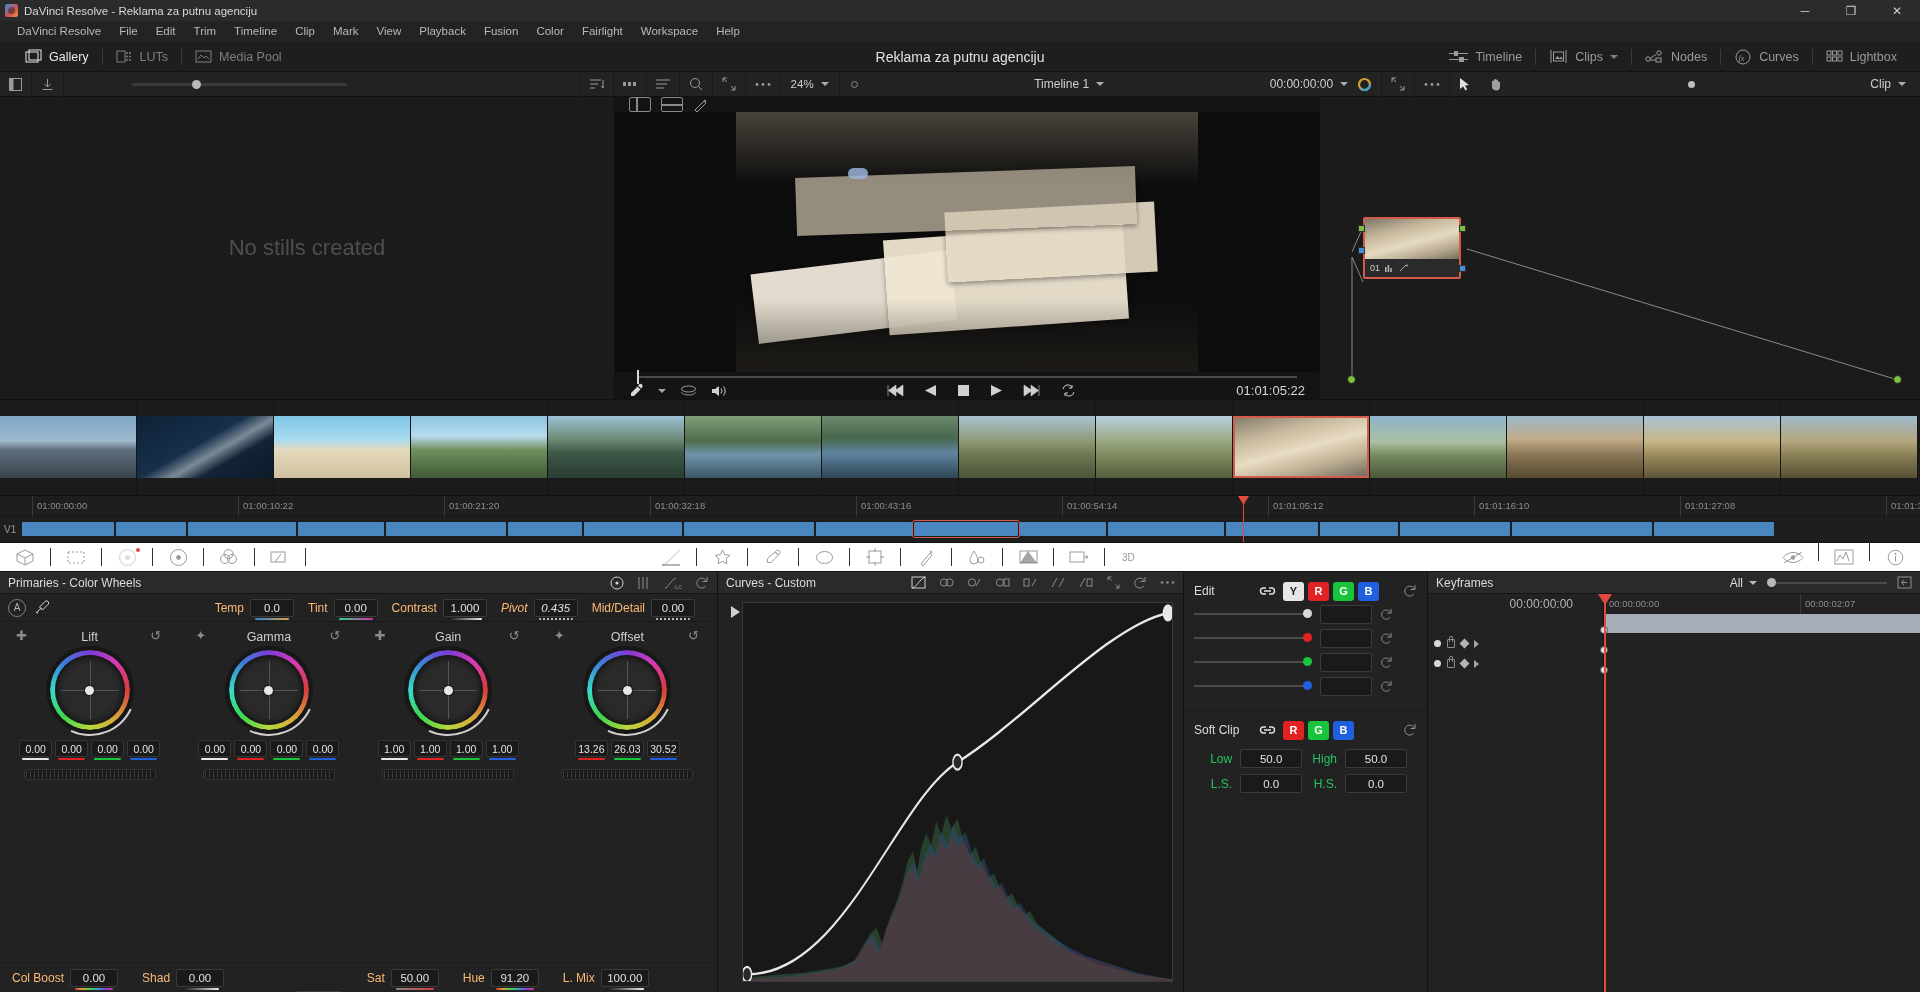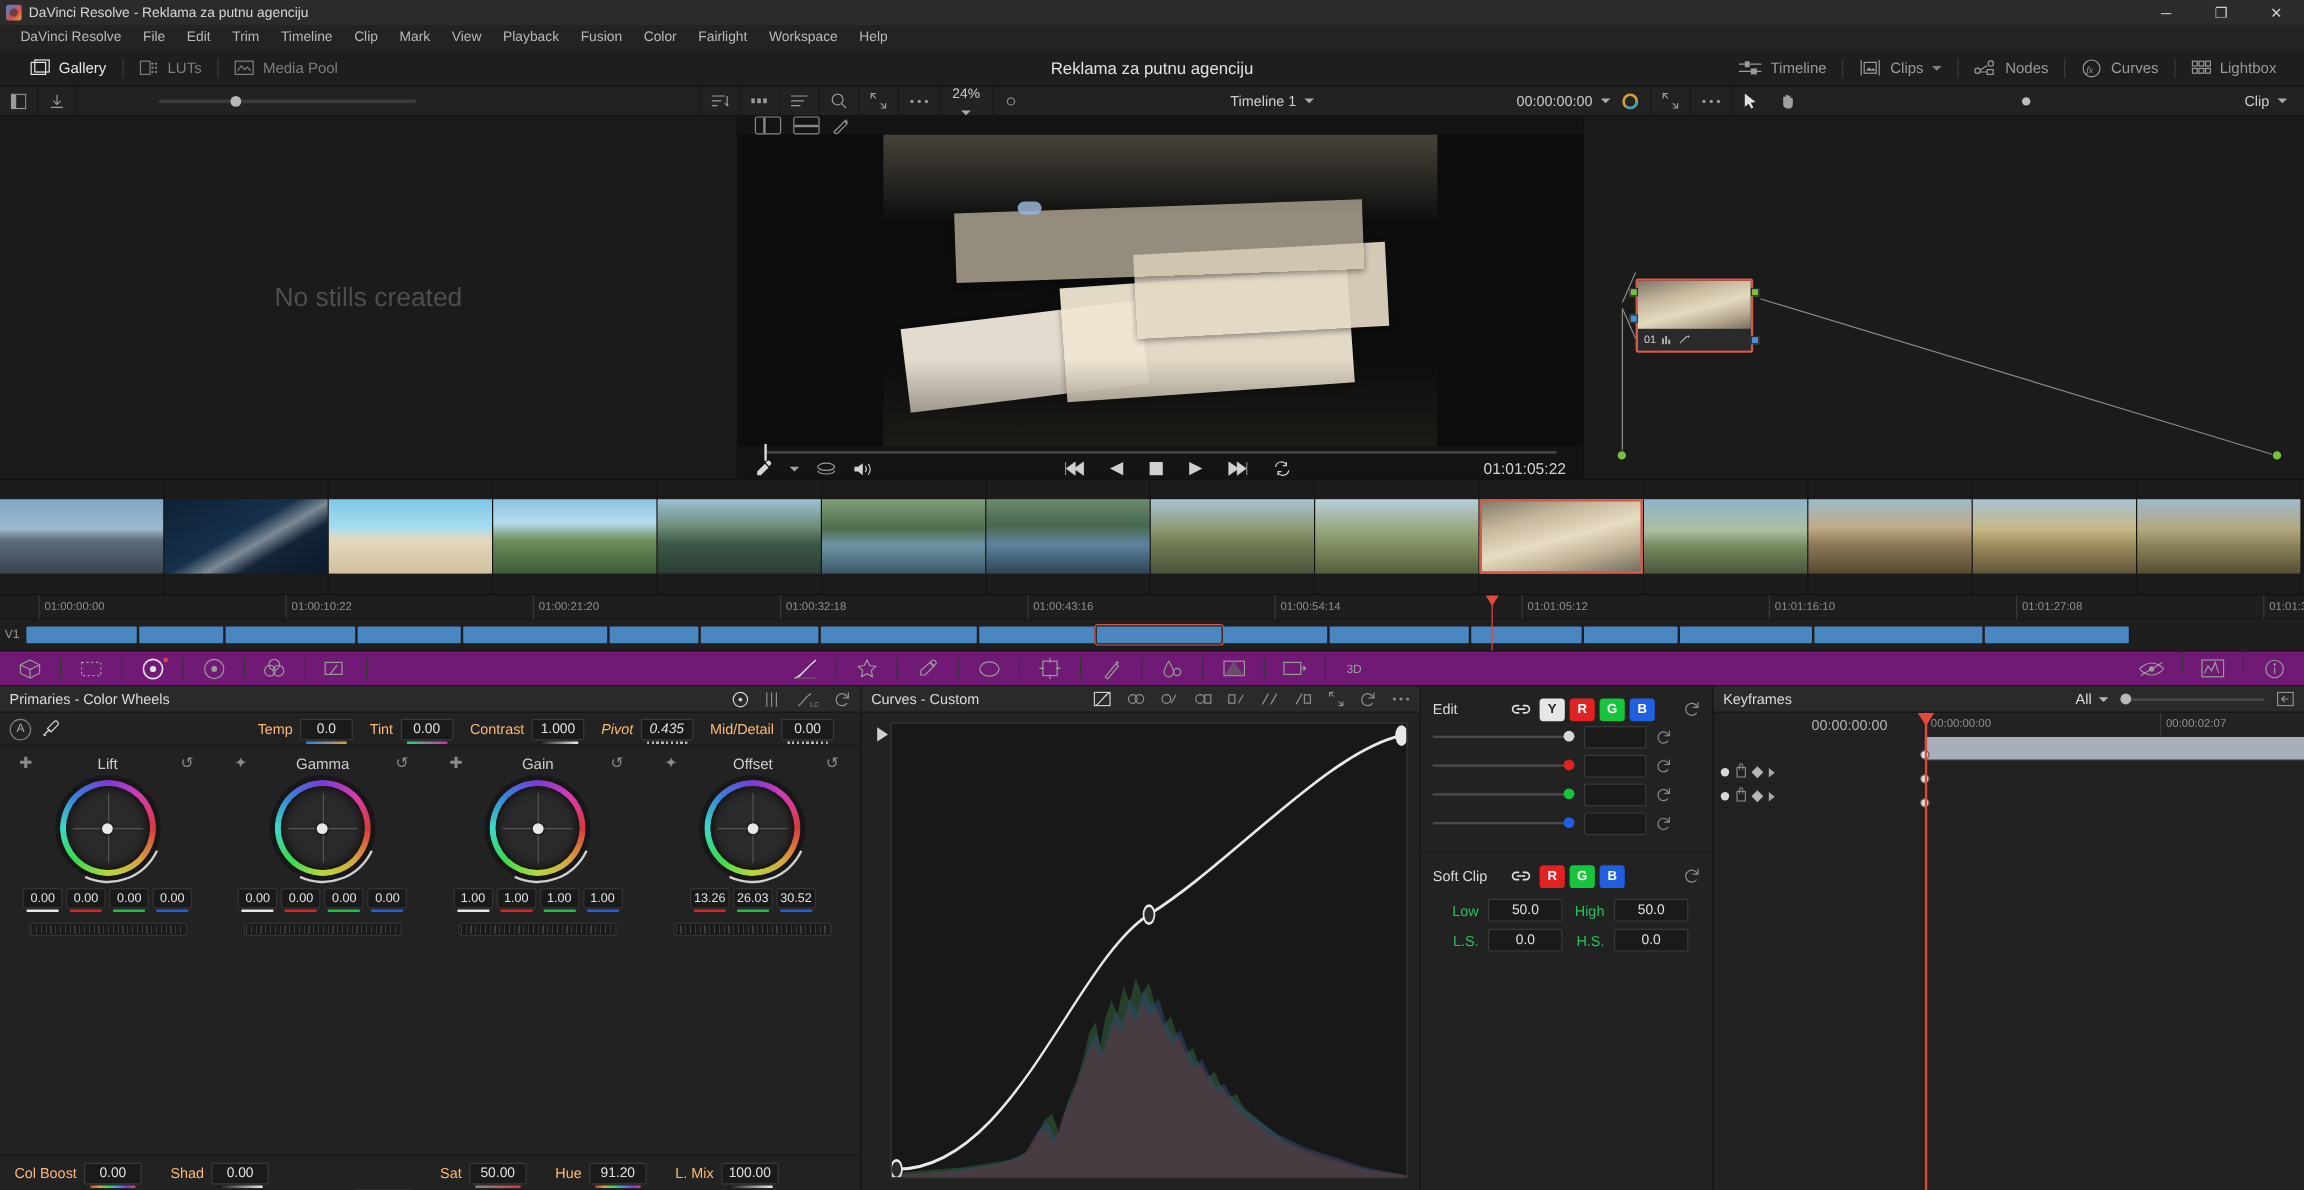--- a/index.html
+++ b/index.html
@@ -38,21 +38,21 @@
   .chev{ width:0;height:0;border-left:4px solid transparent;border-right:4px solid transparent;
     border-top:4px solid currentColor; display:inline-block; opacity:.8;}
 
   
   .subbar{ height:25px; background:#222; display:flex; align-items:center; flex:0 0 25px;
     border-bottom:1px solid #111; font-size:11.5px; color:#9a9a9a;}
   .sb-cell{ height:25px; display:flex;align-items:center;justify-content:center; padding:0 9px;}
   .sb-div{ width:1px;height:25px;background:#191919;}
   .slider-track{ width:215px;height:3px;background:#3a3a3a;border-radius:2px;position:relative;}
   .slider-knob{ width:9px;height:9px;border-radius:50%;background:#b8b8b8;position:absolute;top:-3px;}
-  .zoomsel{ display:flex;align-items:center;gap:7px;padding:0 10px;color:#cfcfcf;font-size:11.5px;flex-direction:column;}
+  .zoomsel{ display:flex;align-items:center;gap:7px;padding:0 10px;color:#cfcfcf;font-size:11.5px;}
   .tl-name{ color:#cfcfcf; font-size:12px; display:flex;align-items:center;gap:7px;}
   .tc{ color:#cfcfcf; font-size:12px; font-family:"Liberation Sans",sans-serif;}
 
   
   .main{ display:flex; flex:0 0 302px; height:302px; background:#1b1b1b; }
   .gallery{ width:615px; background:#1b1b1b; border-right:1px solid #111;
     display:flex;align-items:center;justify-content:center; }
   .gallery-txt{ font-size:22px; color:#4e4e4e; }
 
   .viewer{ width:705px; background:#141414; display:flex; flex-direction:column;
@@ -116,21 +116,21 @@
   .tl-track{ height:26px; display:flex; align-items:center; }
   .tl-v1{ width:22px;font-size:10px;color:#9a9a9a;padding-left:4px;}
   .tl-clips{ flex:1; height:14px; display:flex; gap:2px; margin-right:30px;}
   .tl-clip{ height:14px; background:#4a86c0; border-radius:1px; }
   .tl-clip.sel{ background:#4a86c0; outline:1px solid #d45a4a; outline-offset:1px;}
   .tl-play{ position:absolute; top:0; width:1px; height:46px; background:#e24a3f; }
   .tl-play:before{ content:""; position:absolute;left:-5px;top:0;width:11px;height:9px;
     background:#e24a3f; clip-path:polygon(0 0,100% 0,50% 100%); }
 
   
-  .iconbar{ flex:0 0 28px; background:#701a75; display:flex; align-items:center;
+  .iconbar{ flex:0 0 28px; background:#ffffff; display:flex; align-items:center;
     border-top:1px solid #111;border-bottom:1px solid #111; }
   .ib{ width:50px;height:28px;display:flex;align-items:center;justify-content:center;
     color:#8f8f8f; position:relative;}
   .ib.active{ color:#e0e0e0; }
   .ib-div{ width:1px;height:18px;background:#333; }
   .ib-dot{position:absolute;top:5px;right:12px;width:4px;height:4px;border-radius:50%;background:#d44;}
   .ib-right{ margin-left:auto; display:flex; }
 
   
   .bottom{ flex:1; display:flex; background:#1b1b1b; min-height:0;}
@@ -601,21 +601,21 @@
       </div>
     </div>
 
     <div class="nodes">
       <svg width="600" height="302" style="position:absolute;left:0;top:0">
         <path d="M32 155 L43 130" stroke="#8a8a8a" fill="none"></path>
         <path d="M32 160 L43 185" stroke="#8a8a8a" fill="none"></path>
         <path d="M32 283 L32 160" stroke="#8a8a8a" fill="none"></path>
         <path d="M147 152 L578 283" stroke="#8a8a8a" fill="none"></path>
       </svg>
-      <div class="node" style="left:43px;top:135px;">
+      <div class="node" style="left:43px;top:120px;">
         <div class="node-box">
           <div class="node-thumb"></div>
           <div class="node-label">
             <span>01</span>
             <svg width="9" height="8" viewBox="0 0 9 8">
                 <g fill="#b0b0b0">
                   <rect x="0" y="3" width="1.6" height="5"></rect>
                   <rect x="2.6" y="1" width="1.6" height="7"></rect>
                   <rect x="5.2" y="4" width="1.6" height="4"></rect>
                 </g>

